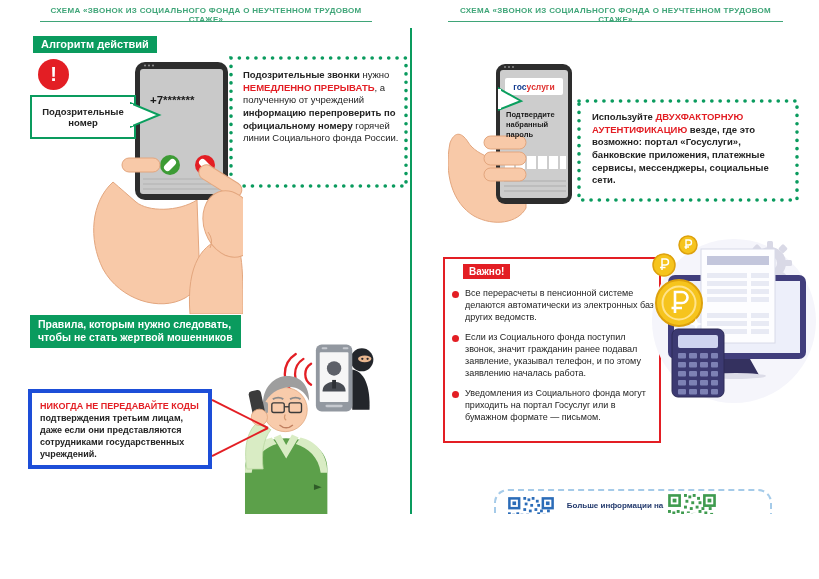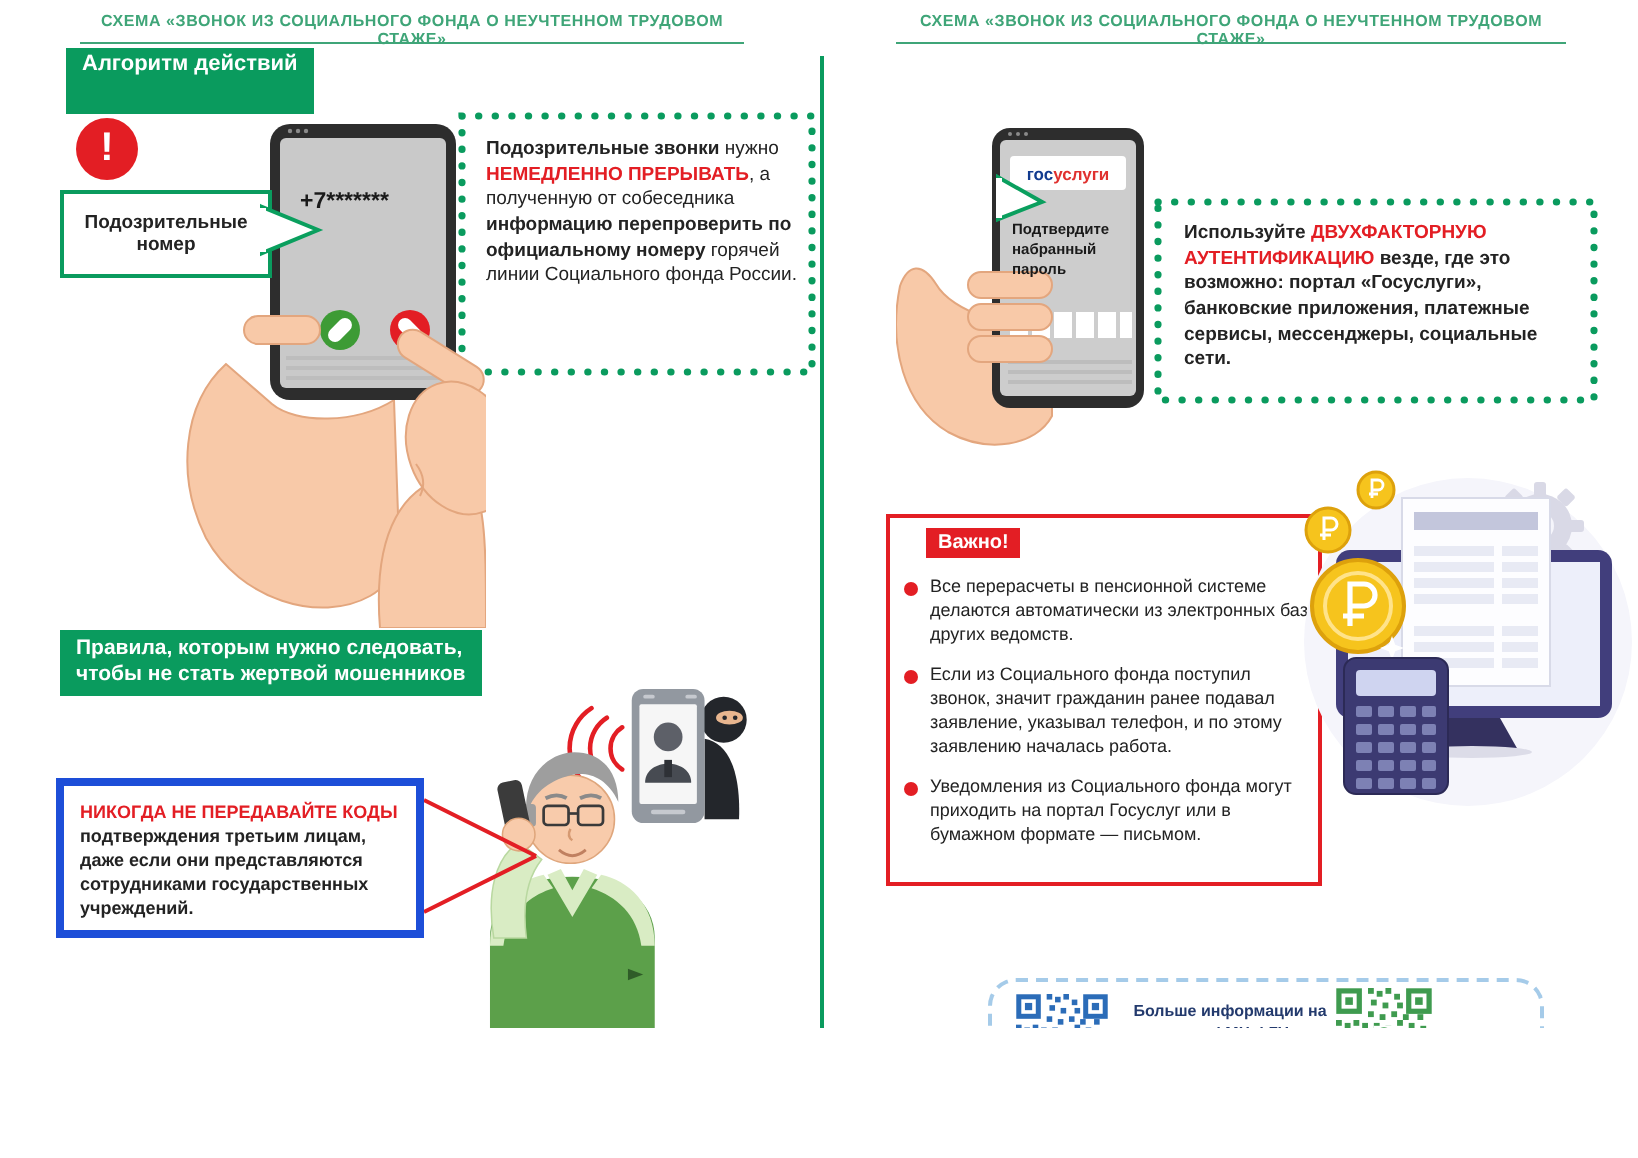--- a/index.html
+++ b/index.html
@@ -104,27 +104,27 @@
     </defs>
   </svg>
 
   <div class="abs hdr" style="left:40px;top:6px;width:332px;">СХЕМА «ЗВОНОК ИЗ СОЦИАЛЬНОГО ФОНДА О НЕУЧТЕННОМ ТРУДОВОМ СТАЖЕ»</div>
   <div class="abs hdr-line" style="left:40px;top:21px;width:332px;"></div>
   <div class="abs hdr" style="left:448px;top:6px;width:335px;">СХЕМА «ЗВОНОК ИЗ СОЦИАЛЬНОГО ФОНДА О НЕУЧТЕННОМ ТРУДОВОМ СТАЖЕ»</div>
   <div class="abs hdr-line" style="left:448px;top:21px;width:335px;"></div>
 
   <div class="abs divider" style="left:410px;top:28px;height:543px;"></div>
 
-  <div class="abs greenbox" style="left:33px;top:24px;font-size:11px;padding:2px 8px 19px;text-align:right;">Алгоритм действий</div>
+  <div class="abs greenbox" style="left:33px;top:36px;font-size:11px;padding:2px 8px 3px;text-align:right;">Алгоритм действий</div>
 
   <svg class="abs" style="left:228px;top:55px;" width="181" height="134">
     <rect x="3" y="3" width="175" height="128" fill="none" stroke="#0a9b5e" stroke-width="3.6" stroke-dasharray="0.1 8.2" stroke-linecap="round"></rect>
   </svg>
   <div class="abs advice" style="left:243px;top:69px;width:157px;">
-    <span class="b">Подозрительные звонки</span><span> нужно </span><span class="b red">НЕМЕДЛЕННО ПРЕРЫВАТЬ</span><span>, а полученную от собеседника </span><span class="b">информацию перепроверить по официальному номеру</span><span> горячей линии Социального фонда России.</span>
+    <span class="b">Подозрительные звонки</span><span> нужно </span><span class="b red">НЕМЕДЛЕННО ПРЕРЫВАТЬ</span><span>, а полученную от учреждений </span><span class="b">информацию перепроверить по официальному номеру</span><span> горячей линии Социального фонда России.</span>
   </div>
 
   <svg class="abs" style="left:58px;top:52px;" width="185" height="262" viewBox="0 0 185 262">
 
     <path d="M 55,130 C 33,150 30,187 45,217 C 62,248 102,260 127,246 C 141,238 146,221 141,205 L 139,148 C 120,160 90,160 78,150 C 70,143 62,136 55,130 Z" fill="#f8c9a8" stroke="#e3a67e" stroke-width="1"></path>
 
     <rect x="77" y="10" width="93" height="138" rx="10" fill="#2d2d2d"></rect>
     <rect x="82" y="17" width="83" height="125" rx="3" fill="#c9c9c9"></rect>
     <circle cx="87" cy="13.5" r="1.1" fill="#8a8a8a"></circle>
       <circle cx="91" cy="13.5" r="1.1" fill="#8a8a8a"></circle>

